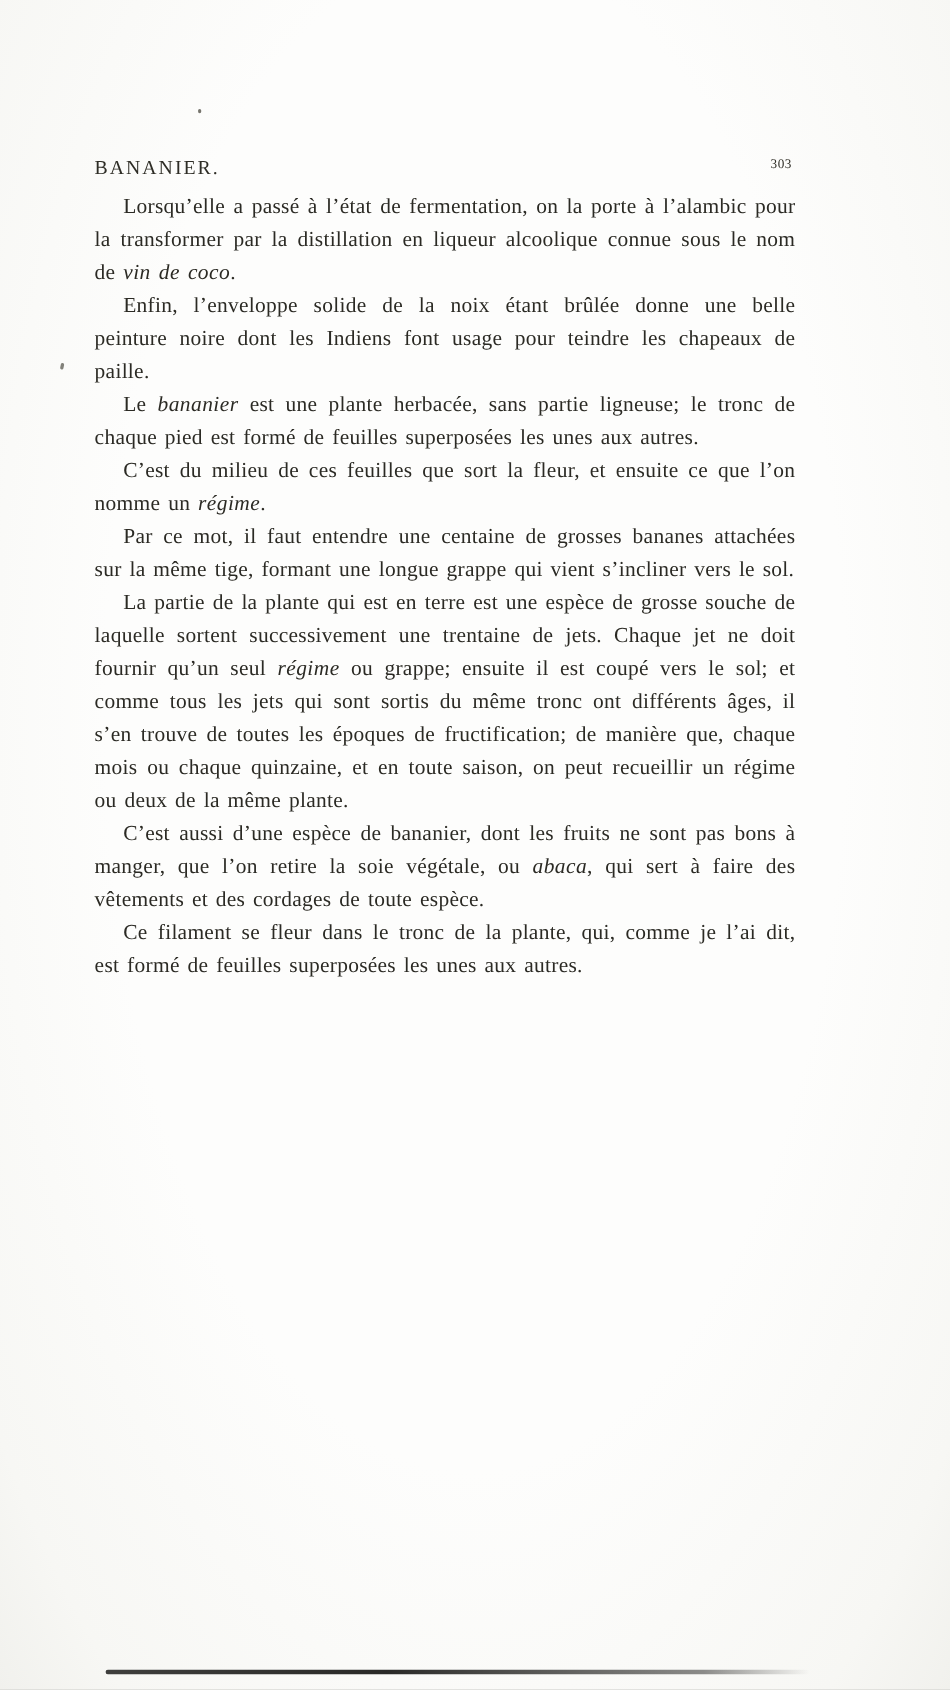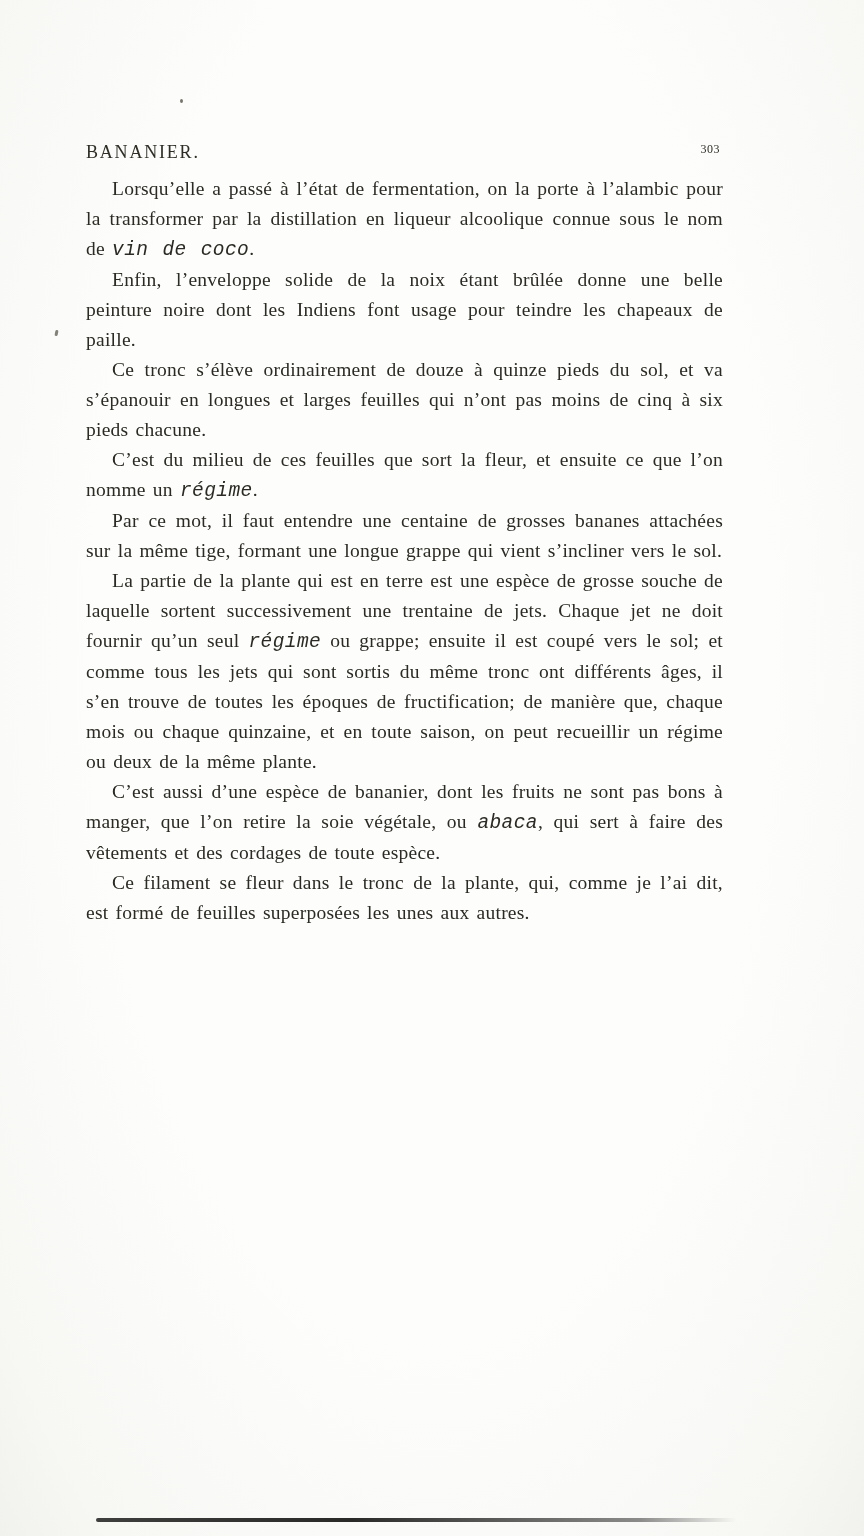--- a/index.html
+++ b/index.html
@@ -53,21 +53,20 @@
     letter-spacing: 0.25px;
     word-spacing: 2px;
   }
   .para {
     margin: 0;
     text-indent: 26px;
   }
   .para em {
     font-style: italic;
     letter-spacing: 0.4px;
-    font-family: Liberation Mono, monospace;
   }
   .speck-top {
     position: absolute;
     top: 99px;
     left: 180px;
     width: 3px;
     height: 4px;
     background: #55534a;
     border-radius: 50%;
     opacity: 0.8;
@@ -102,21 +101,21 @@
   <span class="speck-left"></span>
 
   <div class="page-header">
     <span class="running-title">BANANIER.</span>
     <span class="page-number">303</span>
   </div>
 
   <div class="page-body" id="paragraphs">
       <p class="para"><span>Lorsqu’elle a passé à l’état de fermentation, on la porte à l’alambic pour la transformer par la distillation en liqueur alcoolique connue sous le nom de </span><em>vin de coco</em><span>.</span></p>
       <p class="para"><span>Enfin, l’enveloppe solide de la noix étant brûlée donne une belle peinture noire dont les Indiens font usage pour teindre les chapeaux de paille.</span></p>
-      <p class="para"><span>Ce tronc s’élève ordinairement de douze à quinze pieds du sol, et va s’épanouir en longues et larges feuilles qui n’ont pas moins de cinq à six pieds chacune.</span></p>
+      <p class="para"><span>Le </span><em>bananier</em><span> est une plante herbacée, sans partie ligneuse; le tronc de chaque pied est formé de feuilles superposées les unes aux autres.</span></p>
       <p class="para"><span>C’est du milieu de ces feuilles que sort la fleur, et ensuite ce que l’on nomme un </span><em>régime</em><span>.</span></p>
       <p class="para"><span>Par ce mot, il faut entendre une centaine de grosses bananes attachées sur la même tige, formant une longue grappe qui vient s’incliner vers le sol.</span></p>
       <p class="para"><span>La partie de la plante qui est en terre est une espèce de grosse souche de laquelle sortent successivement une trentaine de jets. Chaque jet ne doit fournir qu’un seul </span><em>régime</em><span> ou grappe; ensuite il est coupé vers le sol; et comme tous les jets qui sont sortis du même tronc ont différents âges, il s’en trouve de toutes les époques de fructification; de manière que, chaque mois ou chaque quinzaine, et en toute saison, on peut recueillir un régime ou deux de la même plante.</span></p>
       <p class="para"><span>C’est aussi d’une espèce de bananier, dont les fruits ne sont pas bons à manger, que l’on retire la soie végétale, ou </span><em>abaca</em><span>, qui sert à faire des vêtements et des cordages de toute espèce.</span></p>
       <p class="para"><span>Ce filament se fleur dans le tronc de la plante, qui, comme je l’ai dit, est formé de feuilles superposées les unes aux autres.</span></p>
     </div>
 
   <div class="bottom-edge"></div>
 
 </div>

